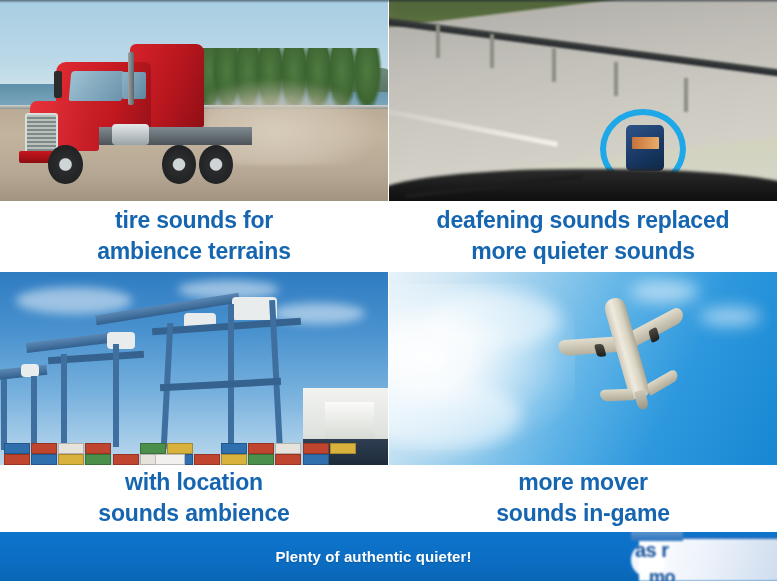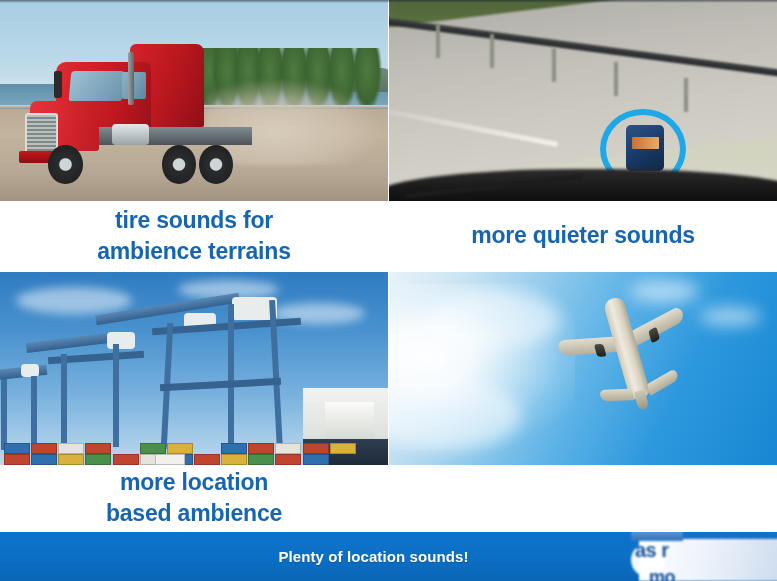--- a/index.html
+++ b/index.html
@@ -494,20 +494,21 @@
           <div class="pov-post" style="left:58%;top:31%"></div>
           <div class="pov-post" style="left:76%;top:39%"></div>
           <div class="pov-line"></div>
           <div class="pov-device"></div>
           <div class="pov-circle"></div>
           <div class="pov-dash"></div>
           <div class="pov-wiper"></div>
         </div>
       </div>
       <div class="caption">
+        <span class="ln">deafening sounds replaced</span>
         <span class="ln">more quieter sounds</span>
       </div>
     </div>
 
     <div class="card row2">
       <div class="shot">
         <div class="art">
           <div class="port-sky"></div>
           <div class="cloud-wisp" style="left:4%;top:8%;width:30%;height:14%"></div>
           <div class="cloud-wisp" style="left:46%;top:4%;width:26%;height:10%"></div>
@@ -566,22 +567,22 @@
             <div class="ctr" style="left:57%;bottom:11px;background:#2f6fae"></div>
             <div class="ctr" style="left:64%;bottom:11px;background:#c0452f"></div>
             <div class="ctr" style="left:71%;bottom:11px;background:#e6e3dc"></div>
             <div class="ctr" style="left:78%;bottom:11px;background:#c0452f"></div>
             <div class="ctr" style="left:85%;bottom:11px;background:#d8b23c"></div>
             <div class="ctr" style="left:40%;bottom:0;background:#f2f0ee;width:30px"></div>
           </div>
         </div>
       </div>
       <div class="caption">
-        <span class="ln">more location</span>
-        <span class="ln">based ambience</span>
+        <span class="ln">with location</span>
+        <span class="ln">sounds ambience</span>
       </div>
     </div>
 
     <div class="card col-gap"></div>
 
     <div class="card row2">
       <div class="shot">
         <div class="art">
           <div class="air-sky"></div>
           <div class="cloud-soft" style="left:-6%;top:56%;width:40%;height:36%"></div>
@@ -594,26 +595,30 @@
             <div class="pl-wing pl-wing-r"></div>
             <div class="pl-eng pl-eng-l"></div>
             <div class="pl-eng pl-eng-r"></div>
             <div class="pl-body"></div>
             <div class="pl-tail pl-tail-l"></div>
             <div class="pl-tail pl-tail-r"></div>
             <div class="pl-fin"></div>
           </div>
         </div>
       </div>
+      <div class="caption">
+        <span class="ln">more mover</span>
+        <span class="ln">sounds in-game</span>
+      </div>
     </div>
 
   </div>
 
   <div class="banner">
-    <span class="banner-text">Plenty of location sounds!</span>
+    <span class="banner-text">Plenty of authentic quieter!</span>
 
     <div class="overlay-artifact">
       <div class="oa-panel"></div>
       <div class="oa-tab"></div>
       <div class="oa-blob"></div>
       <div class="oa-txt1">as r</div>
       <div class="oa-txt2">mo</div>
     </div>
   </div>
 

